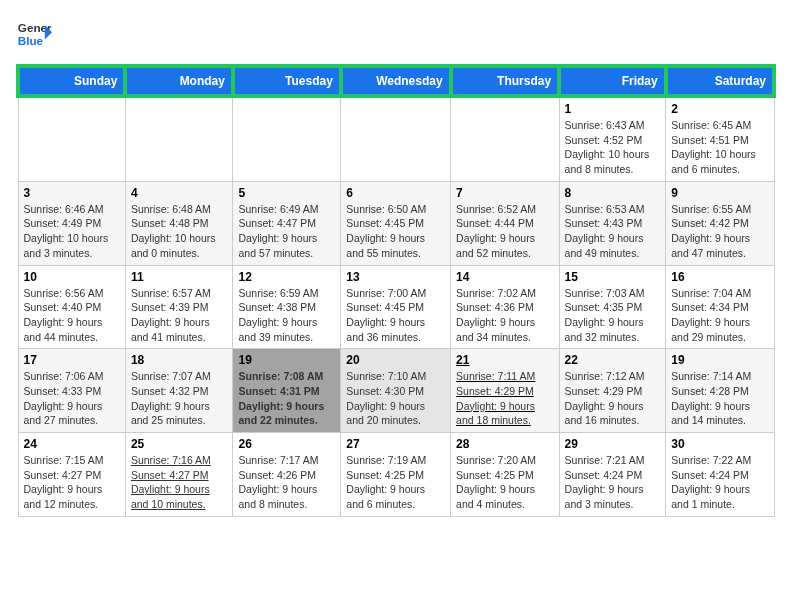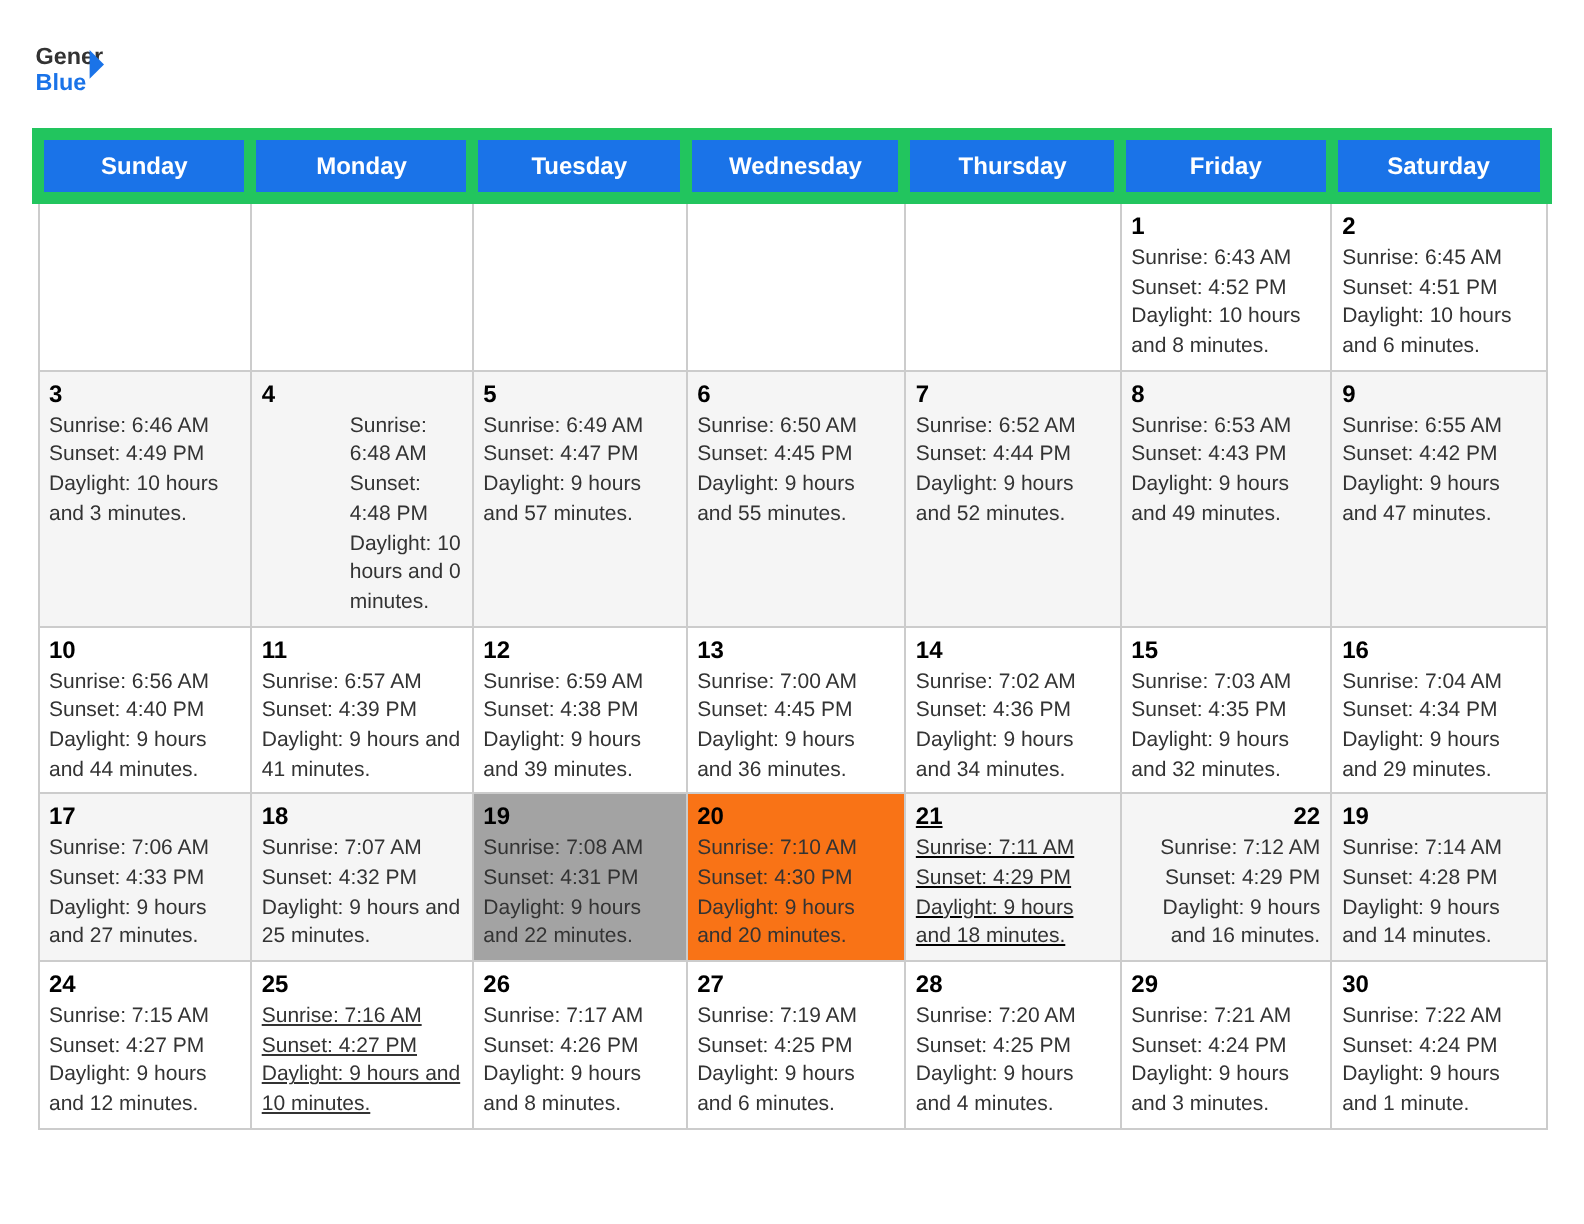--- a/index.html
+++ b/index.html
@@ -38,24 +38,24 @@
       color: #555;
     }
     .calendar-table {
       width: 100%;
       border-collapse: collapse;
       font-size: 11px;
     }
     .calendar-table th {
       background-color: #1a73e8;
       color: white;
-      text-align: center;
+      text-align: right;
       padding: 6px 6px;
       font-size: 12px;
-      border: 6px solid #22c55e;
+      border: 4px solid #22c55e;
     }
     .calendar-table td {
       border: 1px solid #ccc;
       vertical-align: top;
       padding: 4px 5px;
       width: 113px;
       height: 80px;
       background: #fff;
     }
     .calendar-table tr:nth-child(odd) td {
@@ -130,21 +130,21 @@
       </tr>
       <tr>
         <td style="background: rgb(245, 245, 245);">
           <div class="day-num">3</div>
           <div class="day-info" style="white-space: pre-line;">Sunrise: 6:46 AM
 Sunset: 4:49 PM
 Daylight: 10 hours and 3 minutes.</div>
         </td>
         <td style="background: rgb(245, 245, 245);">
           <div class="day-num">4</div>
-          <div class="day-info" style="white-space: pre-line; margin-left: 44px;">Sunrise: 6:48 AM
+          <div class="day-info" style="white-space: pre-line;">Sunrise: 6:48 AM
 Sunset: 4:48 PM
 Daylight: 10 hours and 0 minutes.</div>
         </td>
         <td style="background: rgb(245, 245, 245);">
           <div class="day-num">5</div>
           <div class="day-info" style="white-space: pre-line;">Sunrise: 6:49 AM
 Sunset: 4:47 PM
 Daylight: 9 hours and 57 minutes.</div>
         </td>
         <td style="background: rgb(245, 245, 245);">
@@ -224,37 +224,37 @@
 Daylight: 9 hours and 27 minutes.</div>
         </td>
         <td style="background: rgb(245, 245, 245);">
           <div class="day-num">18</div>
           <div class="day-info" style="white-space: pre-line;">Sunrise: 7:07 AM
 Sunset: 4:32 PM
 Daylight: 9 hours and 25 minutes.</div>
         </td>
         <td style="background: #a3a3a3;">
           <div class="day-num">19</div>
-          <div class="day-info" style="white-space: pre-line;">Sunrise: 7:08 AM
+          <div class="day-info" style="white-space: pre-line; font-weight: bold;">Sunrise: 7:08 AM
 Sunset: 4:31 PM
 Daylight: 9 hours and 22 minutes.</div>
         </td>
-        <td style="background: #f97316;">
+        <td style="background: #e5e5e5;">
           <div class="day-num">20</div>
           <div class="day-info" style="white-space: pre-line;">Sunrise: 7:10 AM
 Sunset: 4:30 PM
 Daylight: 9 hours and 20 minutes.</div>
         </td>
         <td style="background: rgb(245, 245, 245); text-decoration: underline;">
           <div class="day-num">21</div>
           <div class="day-info" style="white-space: pre-line;">Sunrise: 7:11 AM
 Sunset: 4:29 PM
 Daylight: 9 hours and 18 minutes.</div>
         </td>
-        <td style="background: rgb(245, 245, 245); text-align: right;">
+        <td style="background: rgb(245, 245, 245);">
           <div class="day-num">22</div>
           <div class="day-info" style="white-space: pre-line;">Sunrise: 7:12 AM
 Sunset: 4:29 PM
 Daylight: 9 hours and 16 minutes.</div>
         </td>
         <td style="background: rgb(245, 245, 245);">
           <div class="day-num">19</div>
           <div class="day-info" style="white-space: pre-line;">Sunrise: 7:14 AM
 Sunset: 4:28 PM
 Daylight: 9 hours and 14 minutes.</div>

